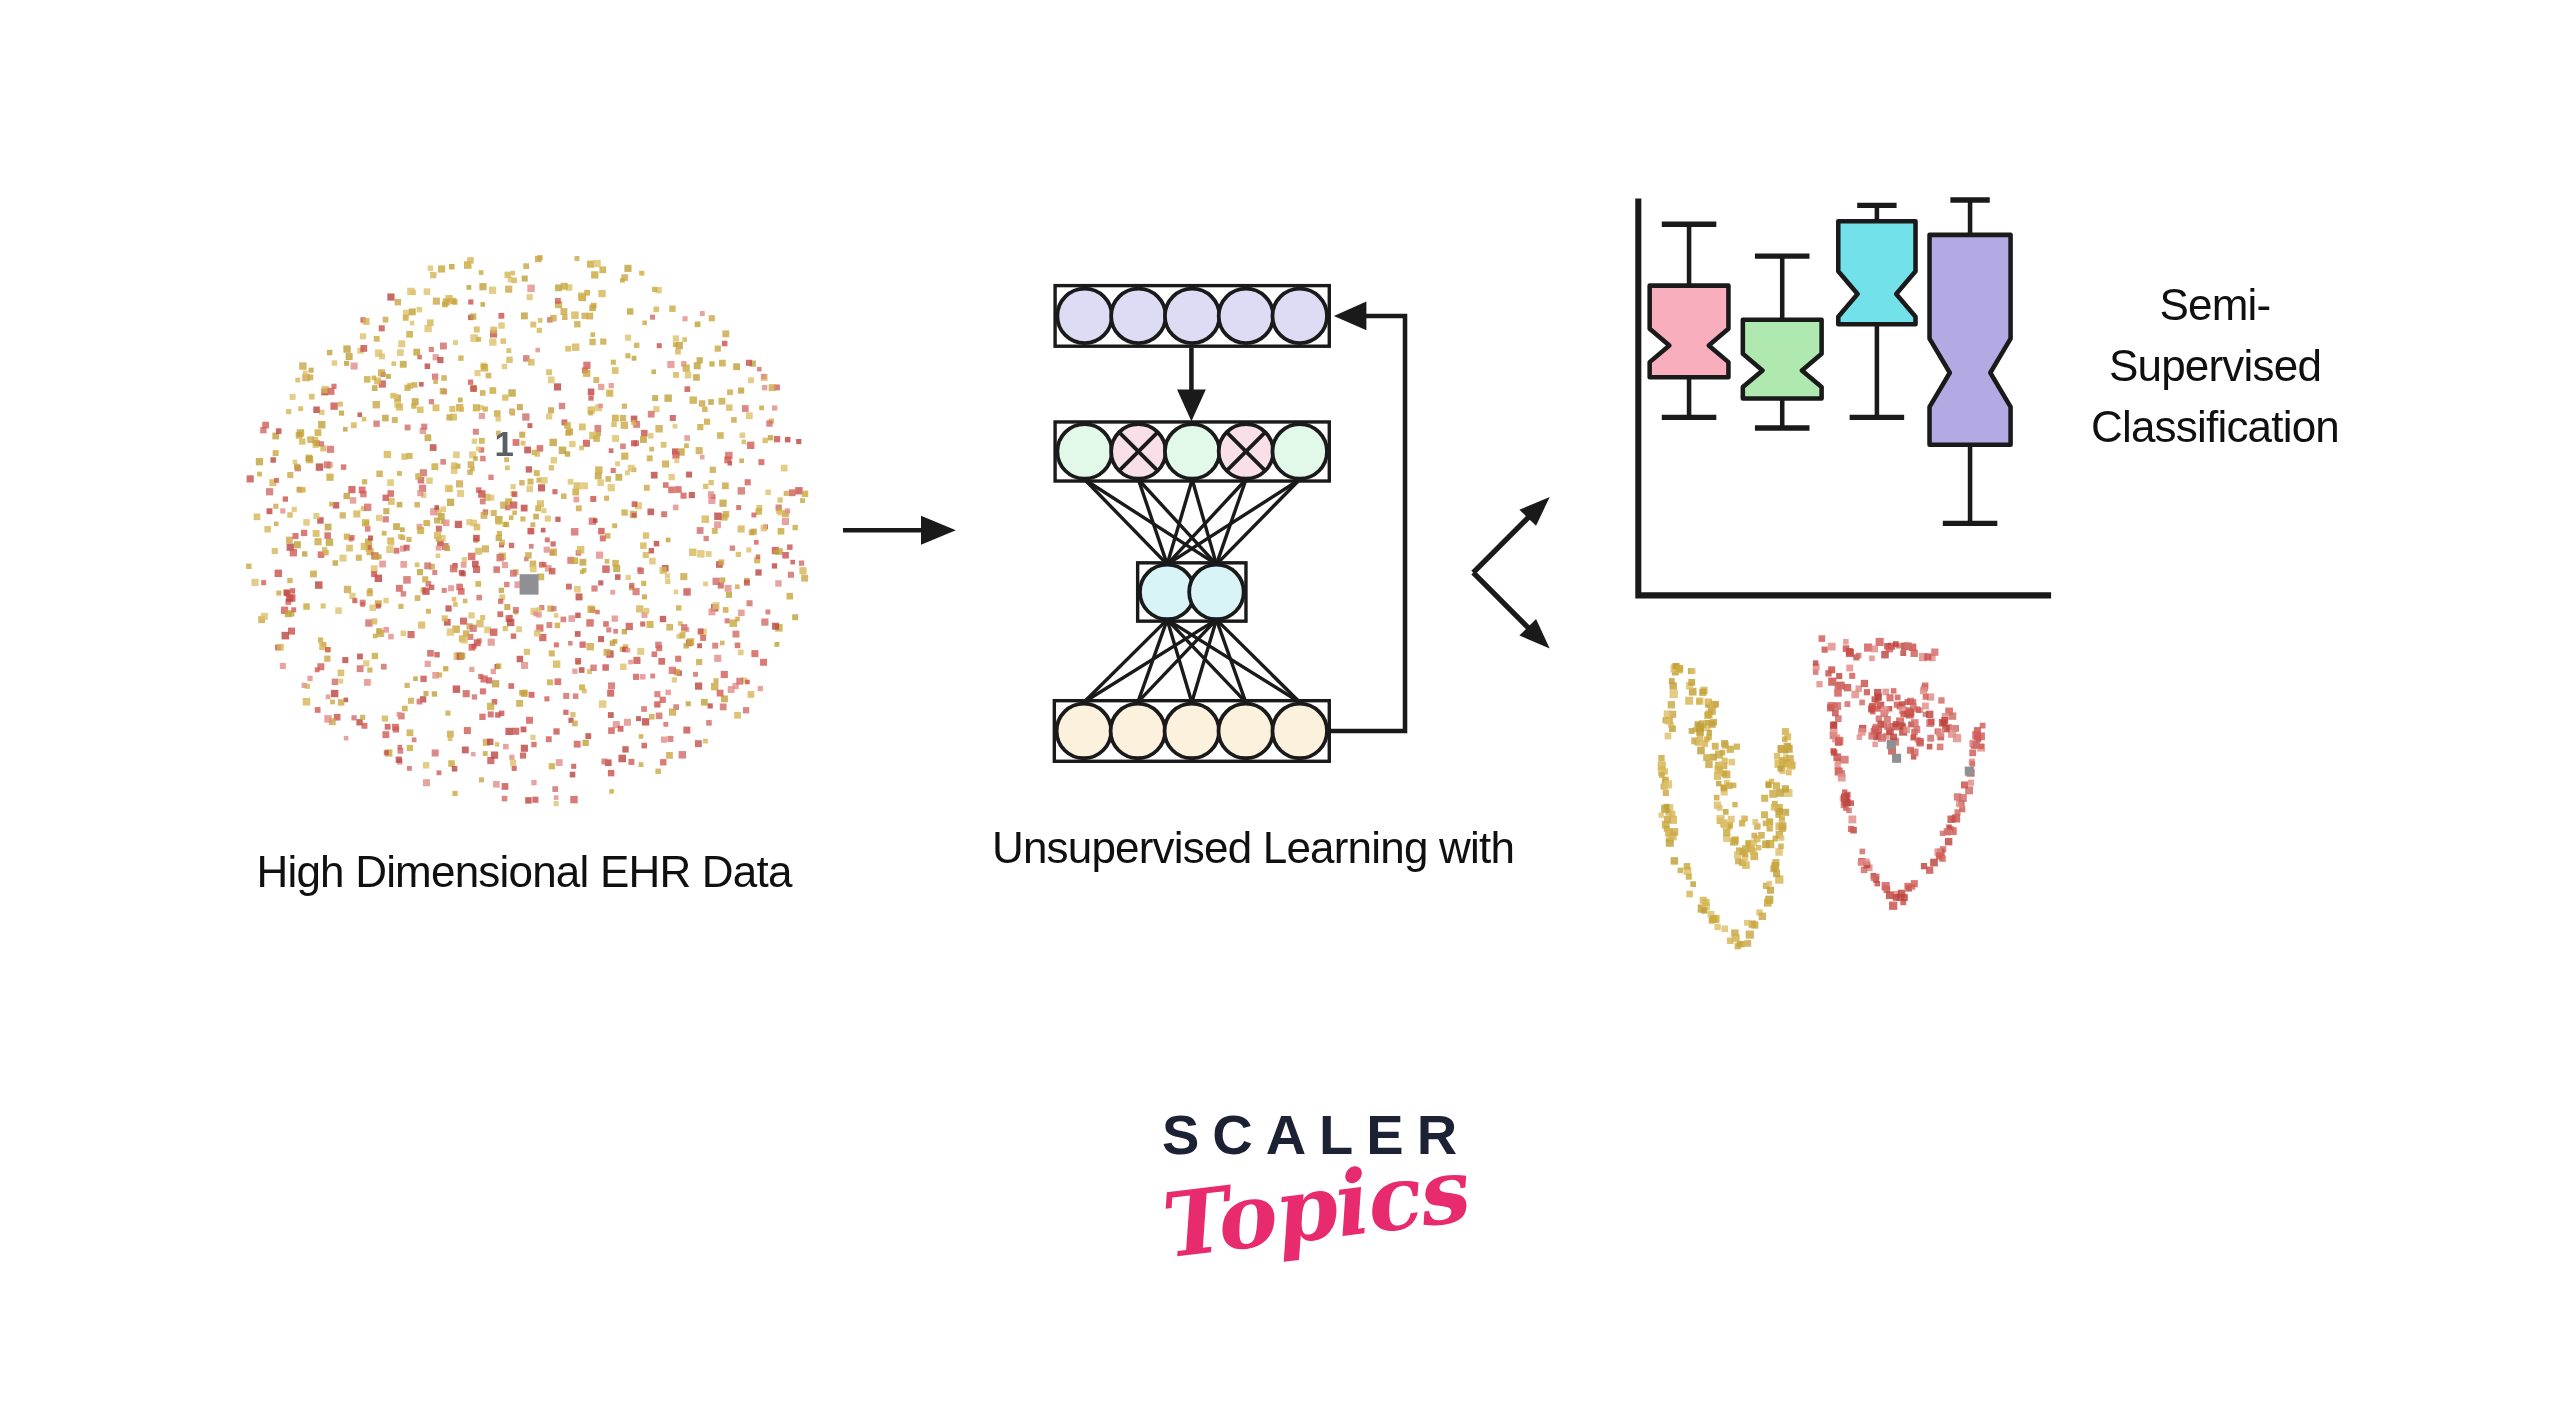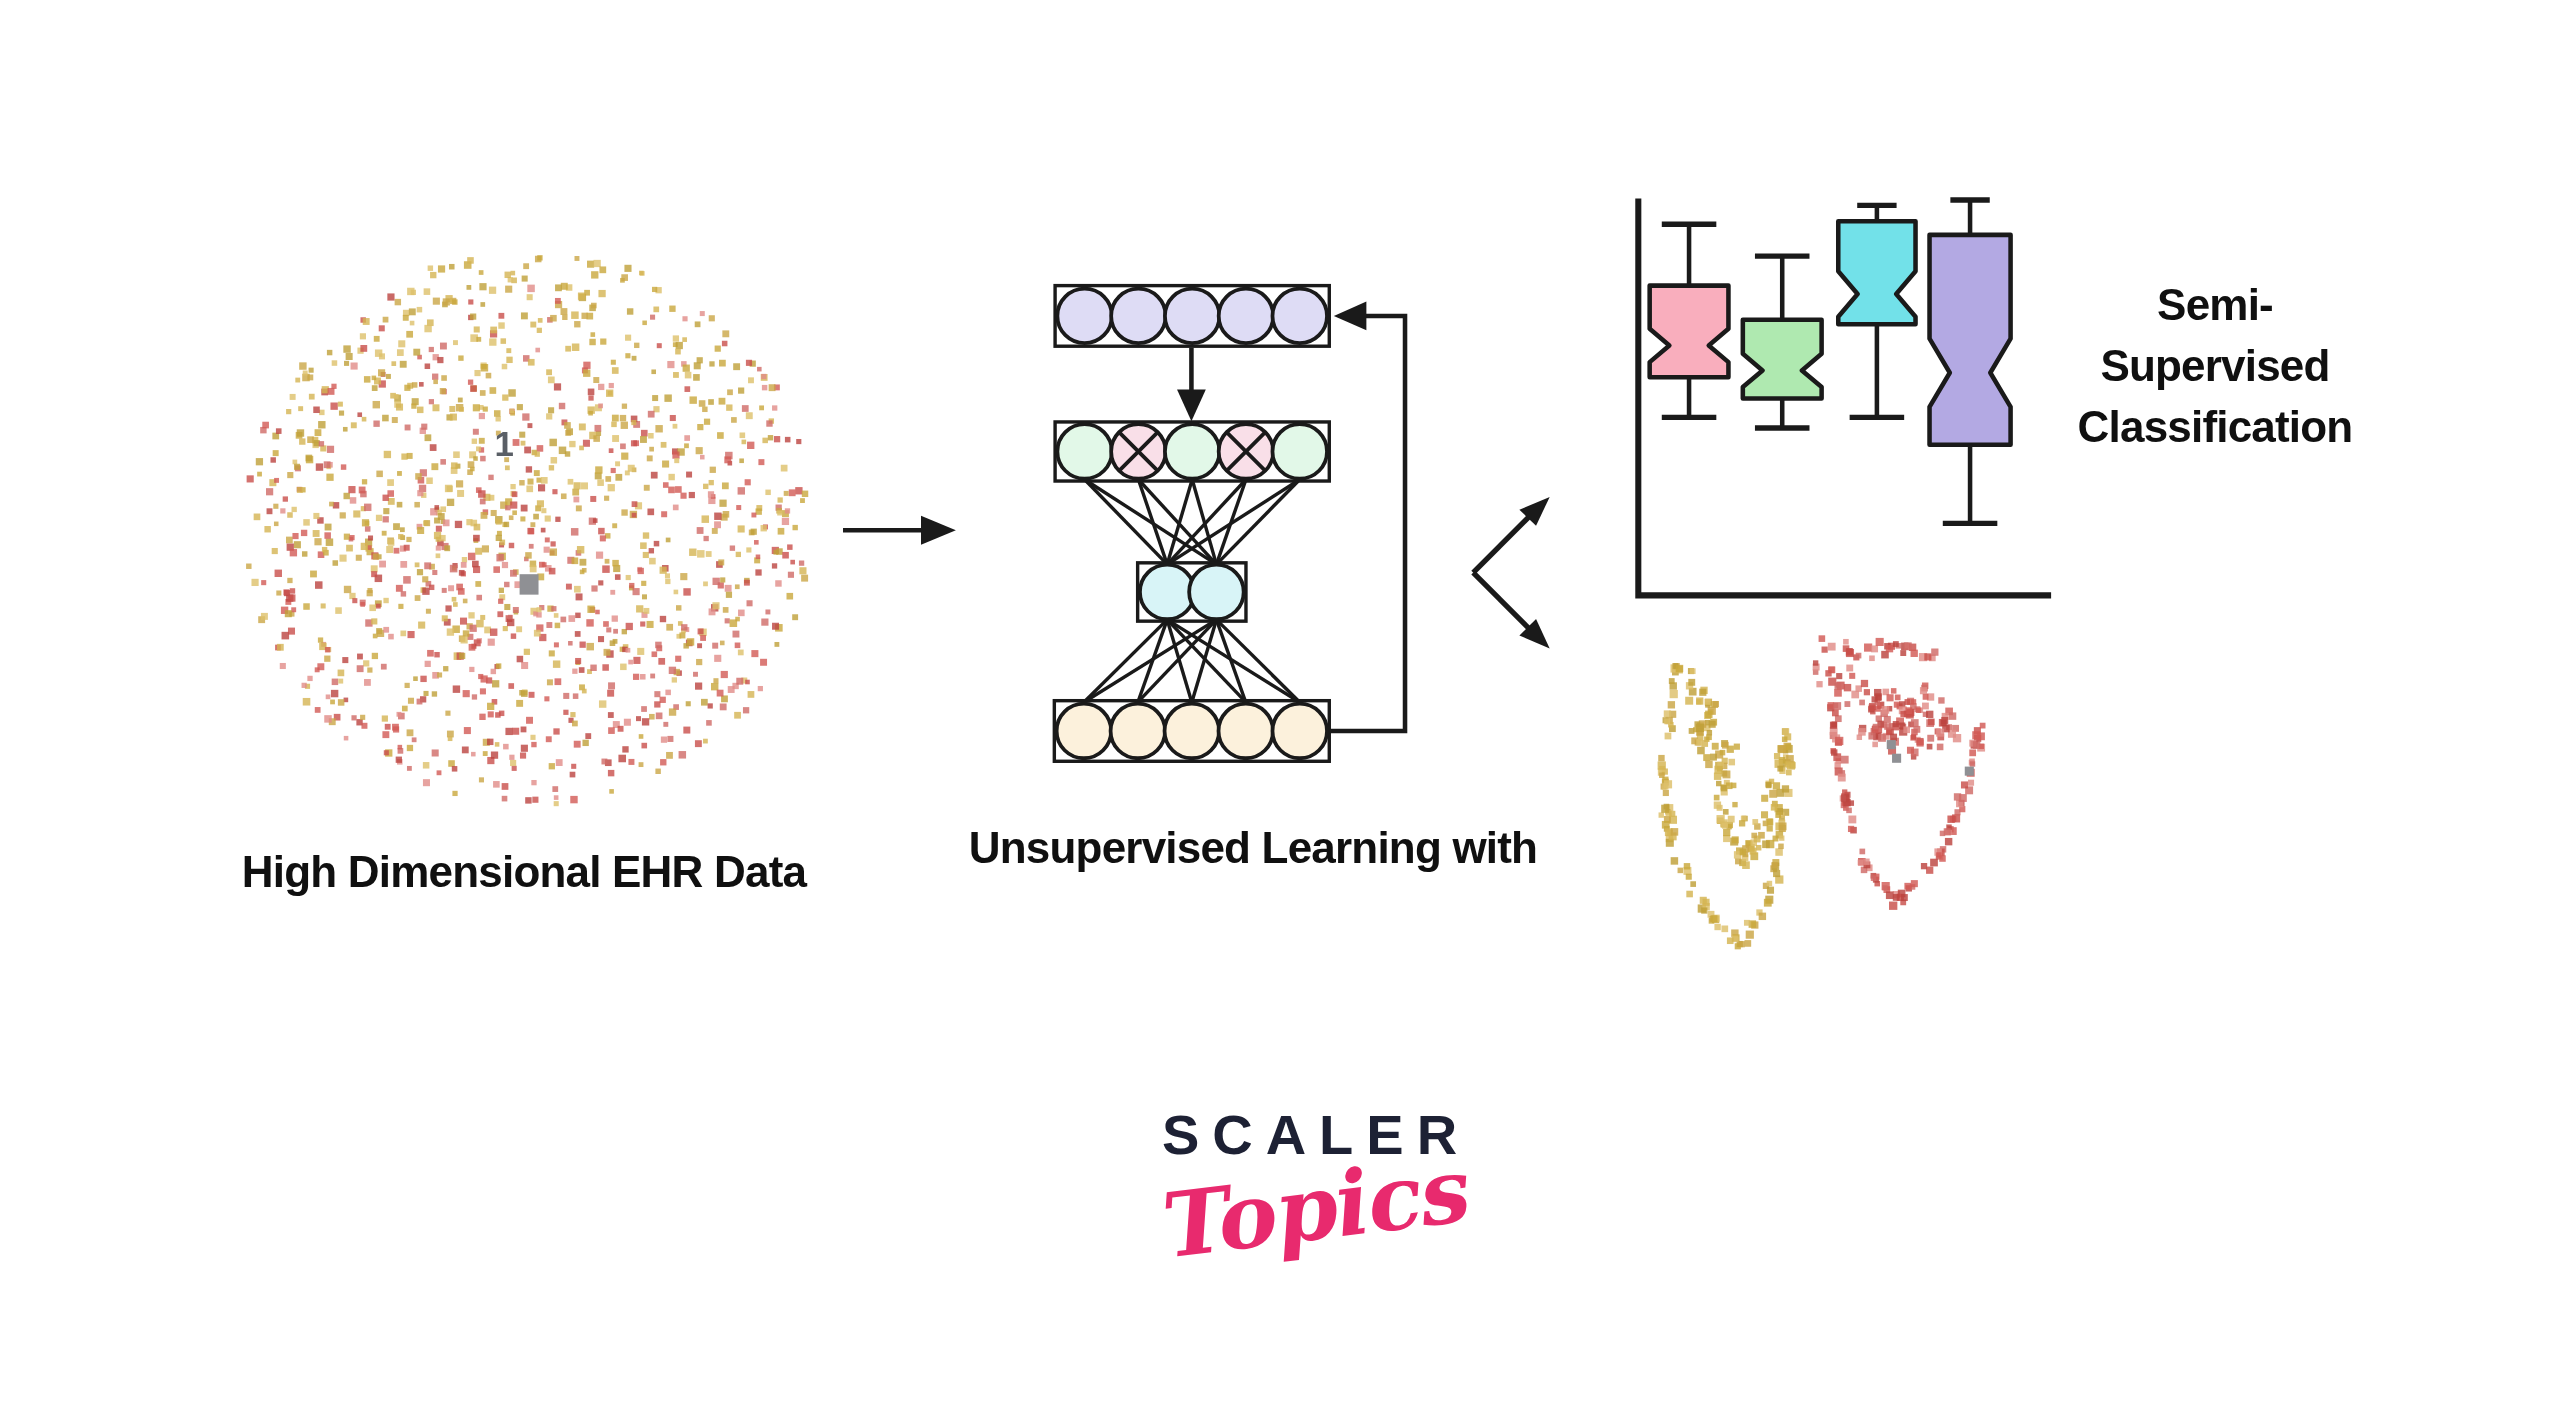--- a/index.html
+++ b/index.html
@@ -1,20 +1,20 @@
 <!DOCTYPE html>
 <html style="font-size:12px"><head>
 <meta charset="utf-8">
 <style>
   html,body{margin:0;padding:0;background:#ffffff;}
   #canvas{position:relative;width:2576px;height:1415px;background:#ffffff;overflow:hidden;
           font-family:"Liberation Sans",sans-serif;}
   #diagram{position:absolute;left:0;top:0;}
   .caption{position:absolute;color:#101010;text-align:center;transform:translateX(-50%);
-           letter-spacing:-0.8px;white-space:nowrap;font-weight:bold;}
+           letter-spacing:-0.8px;white-space:nowrap;}
   #cap-left{left:524px;top:847px;font-size:44px;}
   #cap-center{left:1253px;top:817px;font-size:44px;line-height:61px;}
   #cap-out1{left:2215px;top:274px;font-size:44px;line-height:61px;}
   #cap-out2{left:2215px;top:712px;font-size:44px;line-height:61px;}
   #logo{position:absolute;left:1316px;top:1104px;transform:translateX(-50%);text-align:center;}
   .logo-brand{font-weight:bold;font-size:56px;letter-spacing:13px;color:#1d2134;line-height:1.1;}
   .logo-script{font-family:"DejaVu Serif",serif;font-style:italic;font-weight:bold;
                font-size:89px;color:#e82a6e;line-height:1.05;transform:rotate(-7deg);
                margin-top:-4.5px;letter-spacing:-1.5px;}
 </style>

